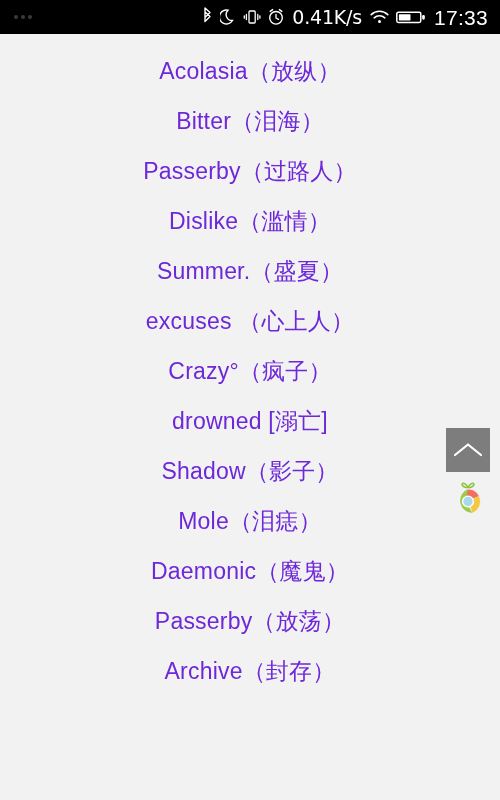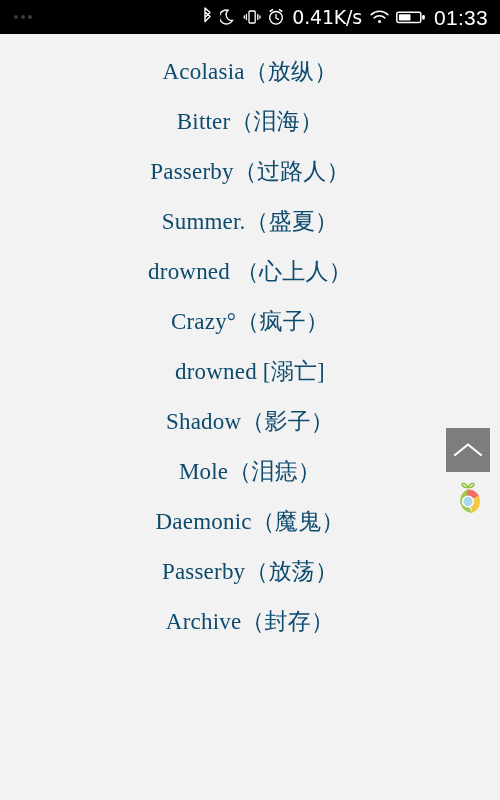--- a/index.html
+++ b/index.html
@@ -86,24 +86,24 @@
     height: 766px;
     padding-top: 12px;
     overflow: hidden;
   }
 
   .list-item {
     height: 50px;
     display: flex;
     align-items: center;
     justify-content: center;
-    color: #0c4a6e;
+    color: #6d28d9;
     font-size: 23px;
     font-weight: 500;
-    font-family: Liberation Serif, serif;
+    font-family: Liberation Sans, sans-serif;
     text-align: center;
     white-space: nowrap;
     letter-spacing: 0.2px;
   }
 
   
   .fab-stack {
     position: absolute;
     right: 6px;
     top: 428px;
@@ -187,30 +187,31 @@
       </span>
 
       <span class="sb-icon">
         <svg width="30" height="20" viewBox="0 0 30 20">
           <rect x="0.8" y="5.2" width="24" height="10.2" rx="1.6" fill="none" stroke="#ffffff" stroke-width="1.5"></rect>
           <rect x="2.9" y="7.2" width="11.6" height="6.2" rx="0.6" fill="#ffffff"></rect>
           <rect x="26.2" y="8.1" width="2.6" height="4.6" rx="1.1" fill="#ffffff"></rect>
         </svg>
       </span>
 
-      <span class="clock">01:33</span>
+      <span class="clock">17:33</span>
     </div>
   </div>
 
   <div class="list">
     <div class="list-item">Acolasia（放纵）</div>
     <div class="list-item">Bitter（泪海）</div>
     <div class="list-item">Passerby（过路人）</div>
+    <div class="list-item">Dislike（滥情）</div>
     <div class="list-item">Summer.（盛夏）</div>
-    <div class="list-item">drowned （心上人）</div>
+    <div class="list-item">excuses （心上人）</div>
     <div class="list-item">Crazy°（疯子）</div>
     <div class="list-item">drowned [溺亡]</div>
     <div class="list-item">Shadow（影子）</div>
     <div class="list-item">Mole（泪痣）</div>
     <div class="list-item">Daemonic（魔鬼）</div>
     <div class="list-item">Passerby（放荡）</div>
     <div class="list-item">Archive（封存）</div>
   </div>
 
   <div class="fab-stack">

